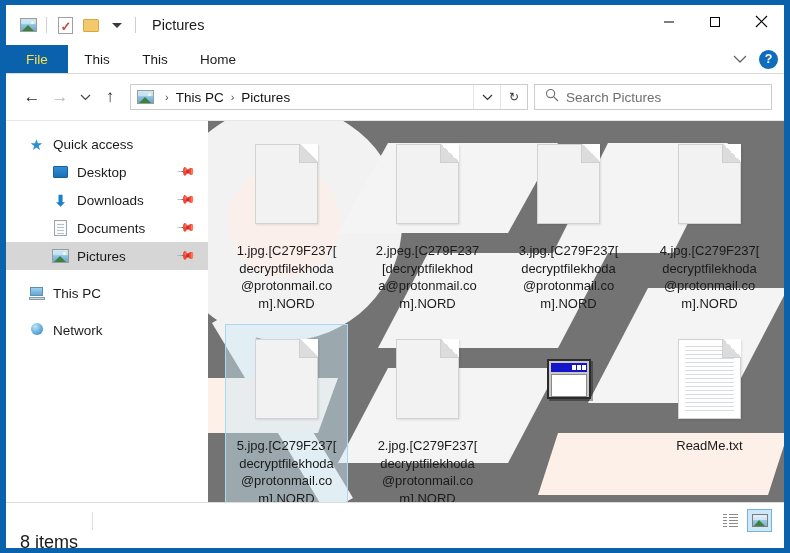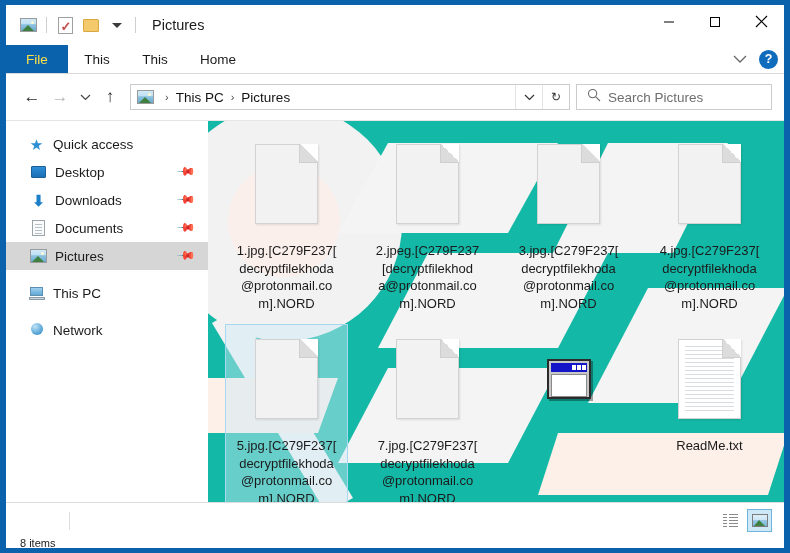--- a/index.html
+++ b/index.html
@@ -230,21 +230,21 @@
     width: 26px;
     height: 24px;
     display: flex;
     align-items: center;
     justify-content: center;
     color: #333;
     font-size: 12px;
     border-left: 1px solid #e4e4e4;
   }
   #searchbox {
-    width: 196px;
+    width: 238px;
     height: 26px;
     border: 1px solid #cccccc;
     margin-left: 6px;
     box-sizing: border-box;
     display: flex;
     align-items: center;
     background: #fff;
     gap: 7px;
     padding-left: 10px;
   }
@@ -271,21 +271,21 @@
   .nav-item {
     height: 28px;
     display: flex;
     align-items: center;
     padding-left: 22px;
     font-size: 13.5px;
     color: #1b1b1b;
     position: relative;
     box-sizing: border-box;
   }
-  .nav-item.child { padding-left: 24px; }
+  .nav-item.child { padding-left: 46px; }
   .nav-item.selected { background: #d6d6d6; }
   .nav-ico {
     width: 17px;
     height: 16px;
     margin-right: 8px;
     flex: 0 0 17px;
     display: flex;
     align-items: center;
     justify-content: center;
   }
@@ -362,21 +362,21 @@
     position: absolute;
     left: 2px; top: 0;
     width: 12px; height: 12px;
     border-radius: 50%;
     background: radial-gradient(circle at 35% 30%, #bfe3f7, #4e9ed1 70%, #2f77a8);
   }
 
   
   #content {
     flex: 1;
-    background: #14b8a6;
+    background: #737373;
     position: relative;
     overflow: hidden;
   }
   #watermark {
     position: absolute;
     left: -120px;
     top: -18px;
     width: 760px;
     height: 420px;
     pointer-events: none;
@@ -500,21 +500,21 @@
     height: 36px;
     border-top: 1px solid #dcdcdc;
     display: flex;
     align-items: center;
     padding: 0 10px 0 14px;
     box-sizing: border-box;
     background: #ffffff;
     position: relative;
   }
   #item-count {
-    font-size: 11px;
+    font-size: 18px;
     color: #1b1b1b;
     margin-top: 44px;
   }
   #status-sep {
     width: 1px; height: 18px;
     background: #dddddd;
     margin-left: 14px;
   }
   #view-toggles {
     position: absolute;
@@ -821,21 +821,21 @@
 m].NORD</div>
         </div>
 
         <div class="cell">
           <div class="thumb">
             <div class="fileicon">
                 <span class="fold"></span>
                 <span class="foldedge"></span>
               </div>
           </div>
-          <div class="label">7.jpg.[C279F237[
+          <div class="label">2.jpg.[C279F237[
 decryptfilekhoda
 @protonmail.co
 m].NORD</div>
         </div>
 
         <div class="cell">
           <div class="thumb">
             <div class="htaicon">
               <div class="tbar">
                   <span class="tbtn"></span>

